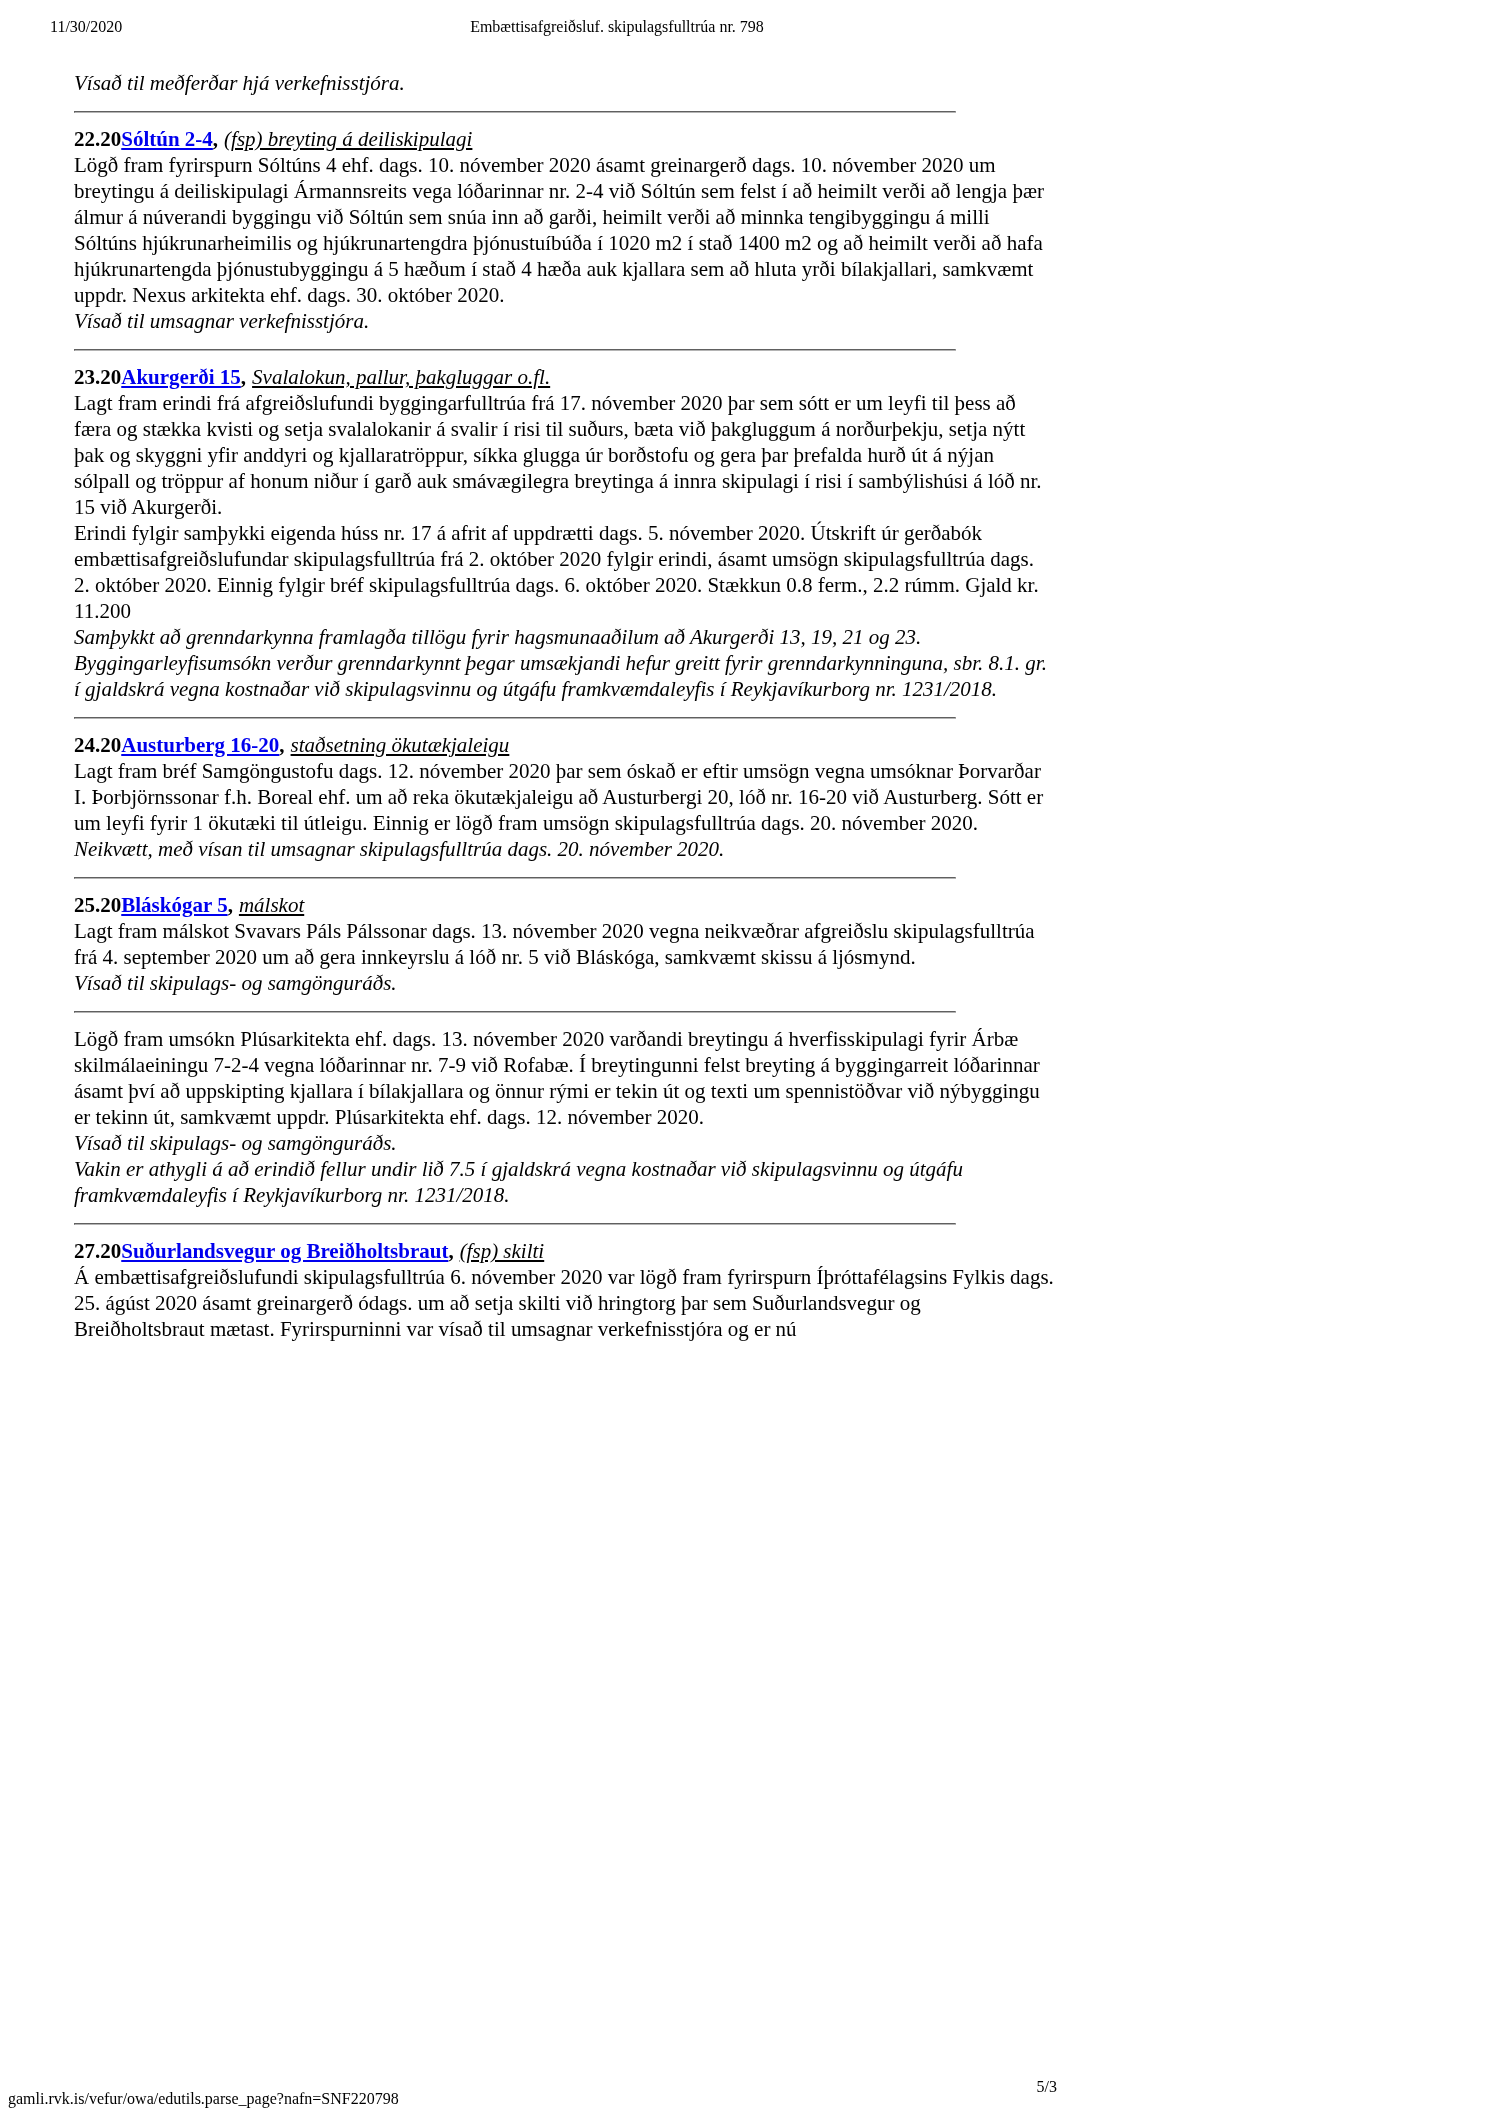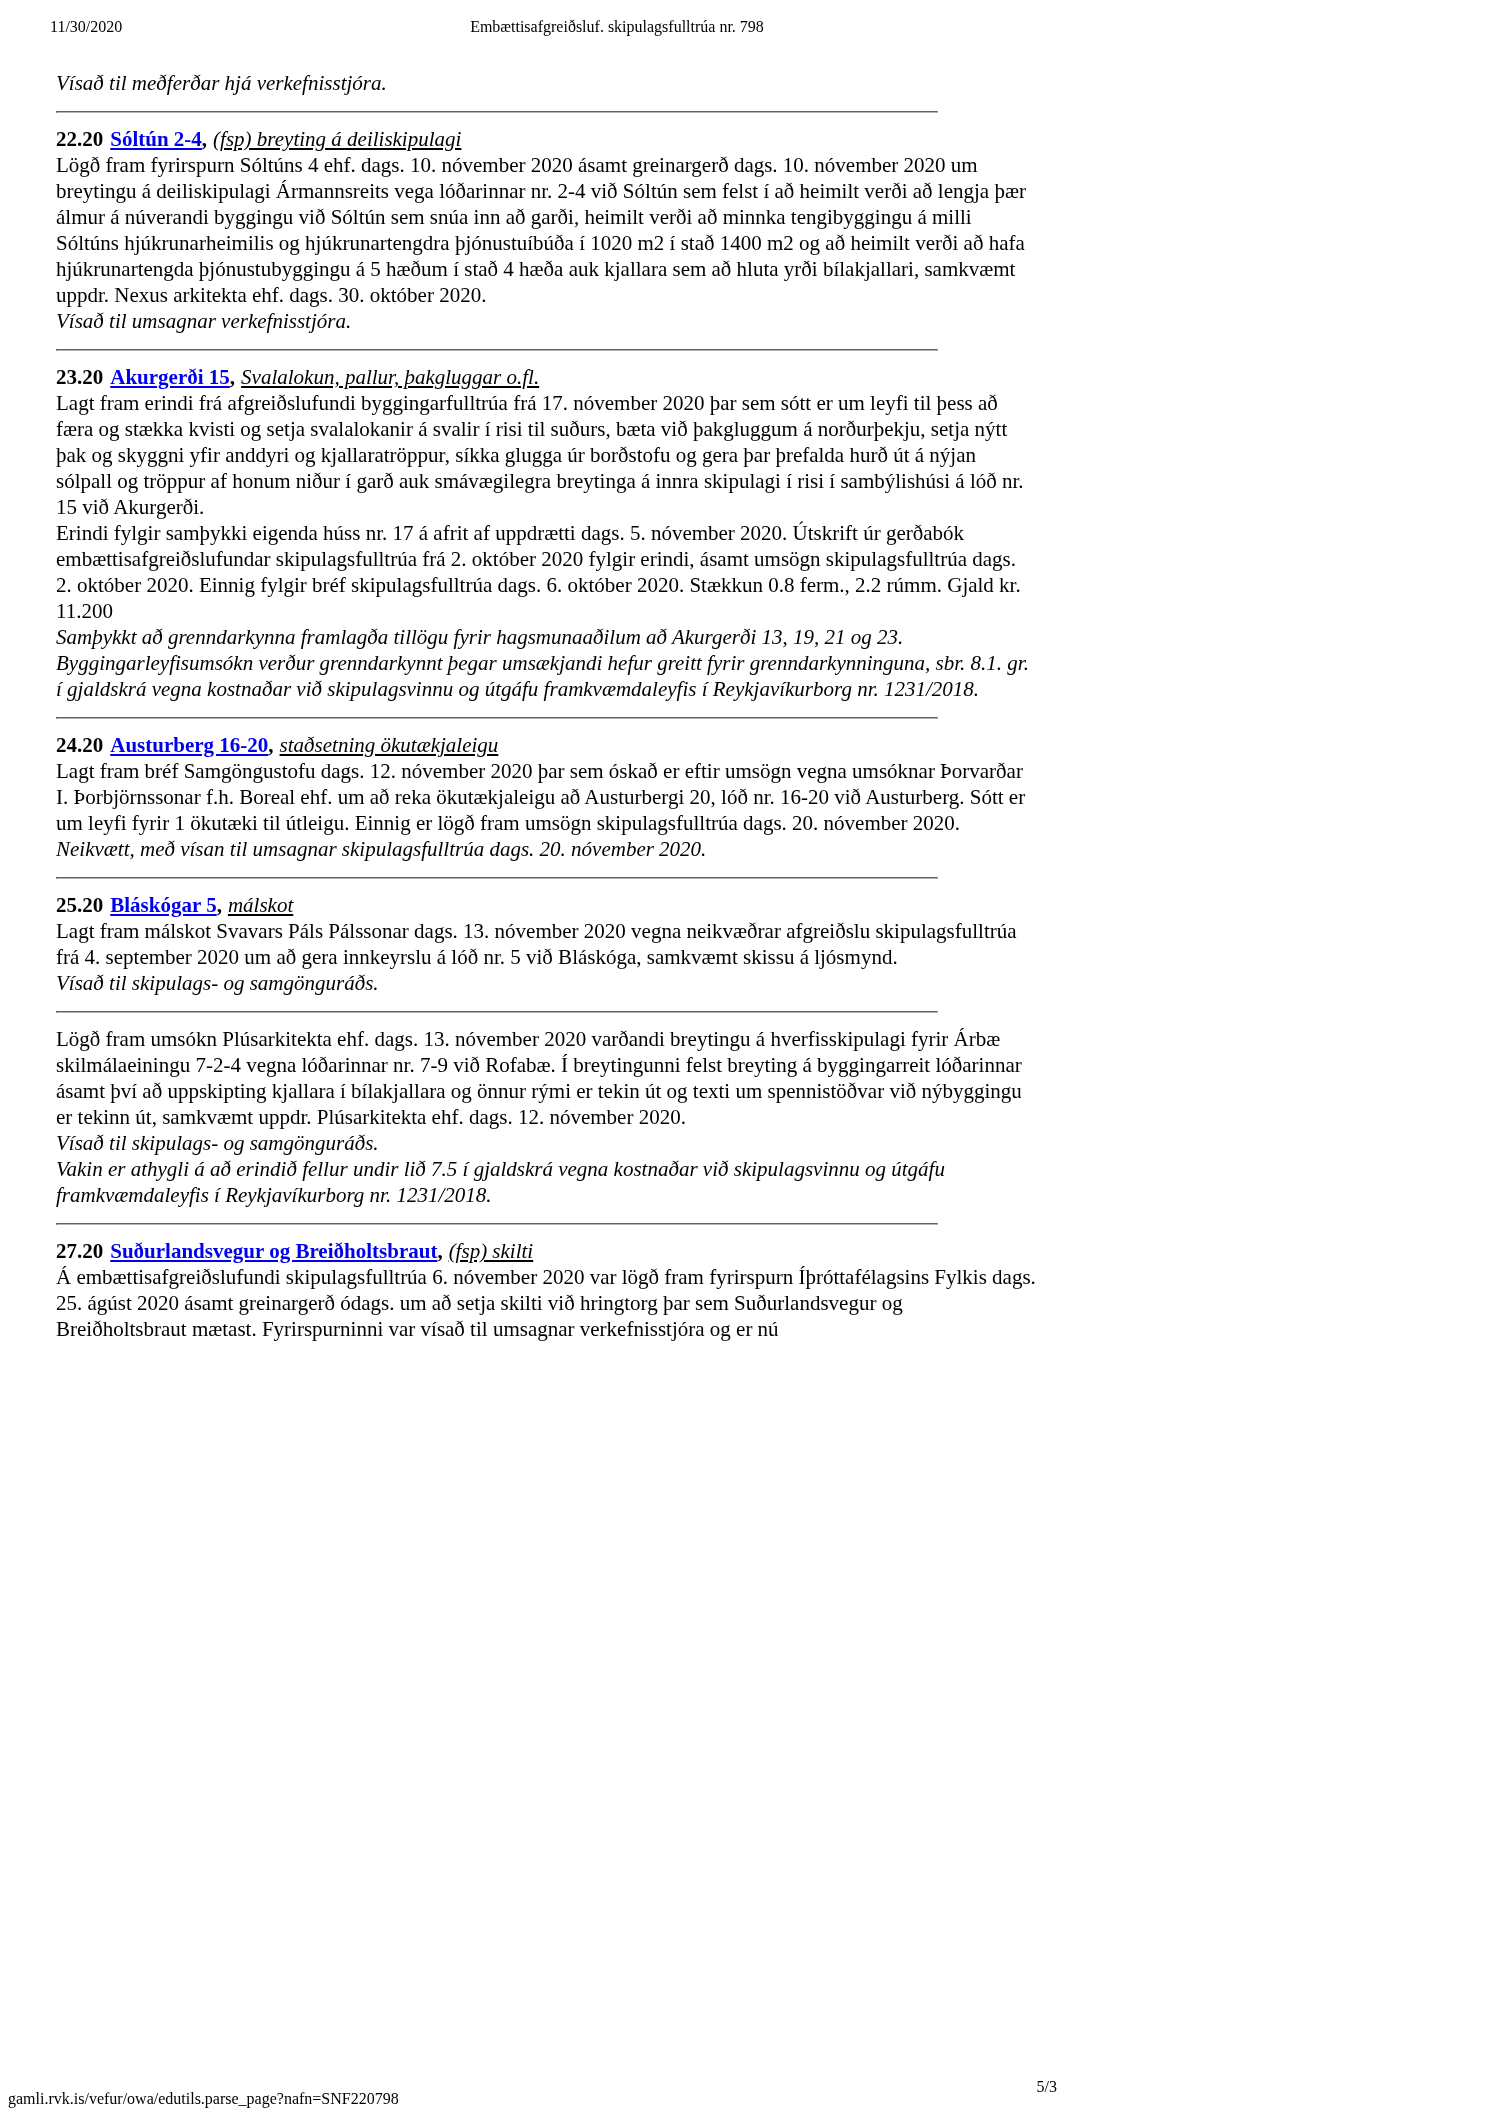--- a/index.html
+++ b/index.html
@@ -24,38 +24,38 @@
   .ph-date  { position: absolute; left: 50px; top: 0; white-space: nowrap; }
   .ph-title { position: absolute; left: 617px; top: 0; transform: translateX(-50%); white-space: nowrap; }
   .print-footer { position: absolute; bottom: 22px; left: 0; width: 100%; height: 22px; }
   .pf-url  { position: absolute; left: 8px; top: 0; white-space: nowrap; margin-top: 12px; }
   .pf-page { position: absolute; right: 443px; top: 0; white-space: nowrap; }
 
   
   .content {
     position: absolute;
     top: 70px;
-    left: 56px;
+    left: 74px;
     width: 980px;
     font-size: 21px;
     line-height: 26px;
   }
   .content p { margin: 0; }
   .italic { font-style: italic; }
   .gap { margin-top: 26px; }
 
   hr.divider {
     width: 90%;
     height: 2px;
     border: 1px inset #b4b4b4;
     margin: 15px 0 13px 0;
   }
 
   .heading { font-weight: bold; }
-  .num { margin-right: 7px; }
+  .num { margin-right: 0; }
   .doclink {
     color: var(--link-color, #0000ee);
     text-decoration: underline;
     cursor: pointer;
   }
   .comma { font-weight: bold; }
   .subtitle { font-style: italic; font-weight: normal; margin-left: 6px; text-decoration: underline; }
 </style>
 </head>
 <body>

